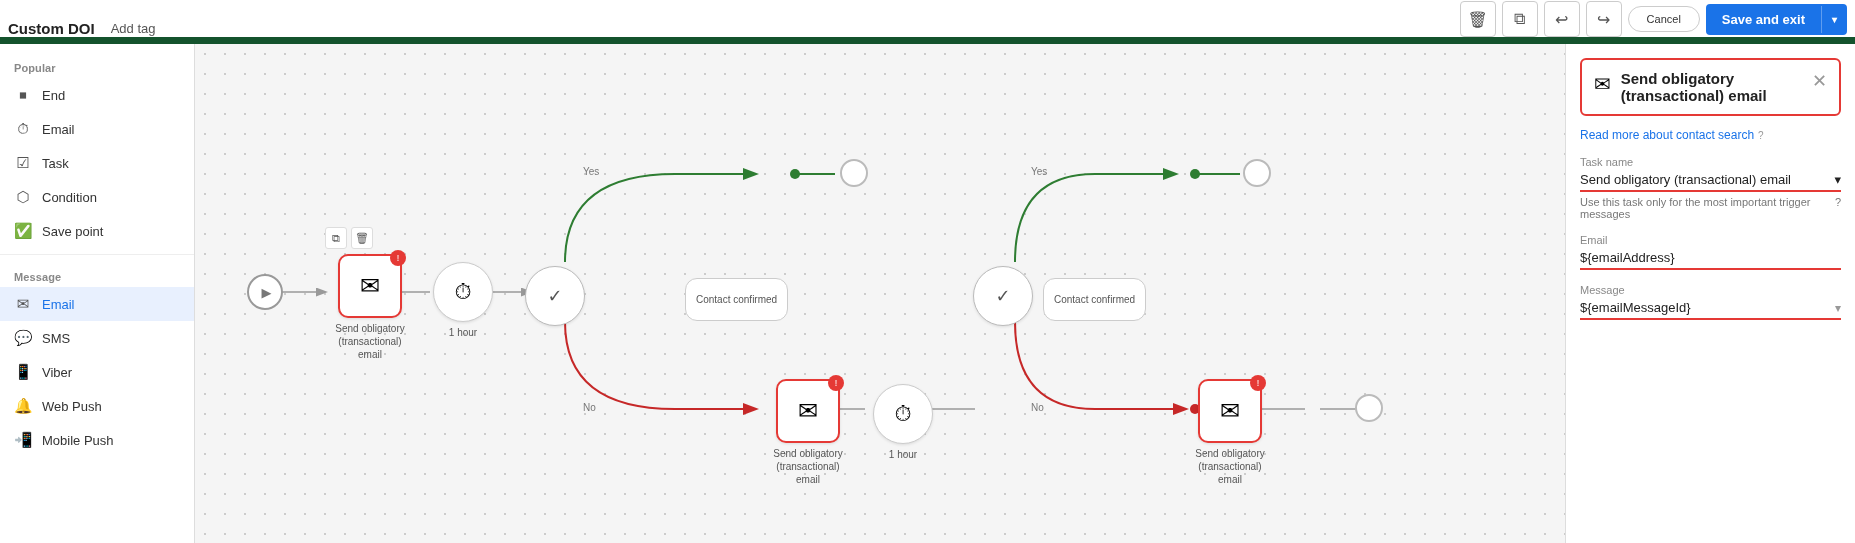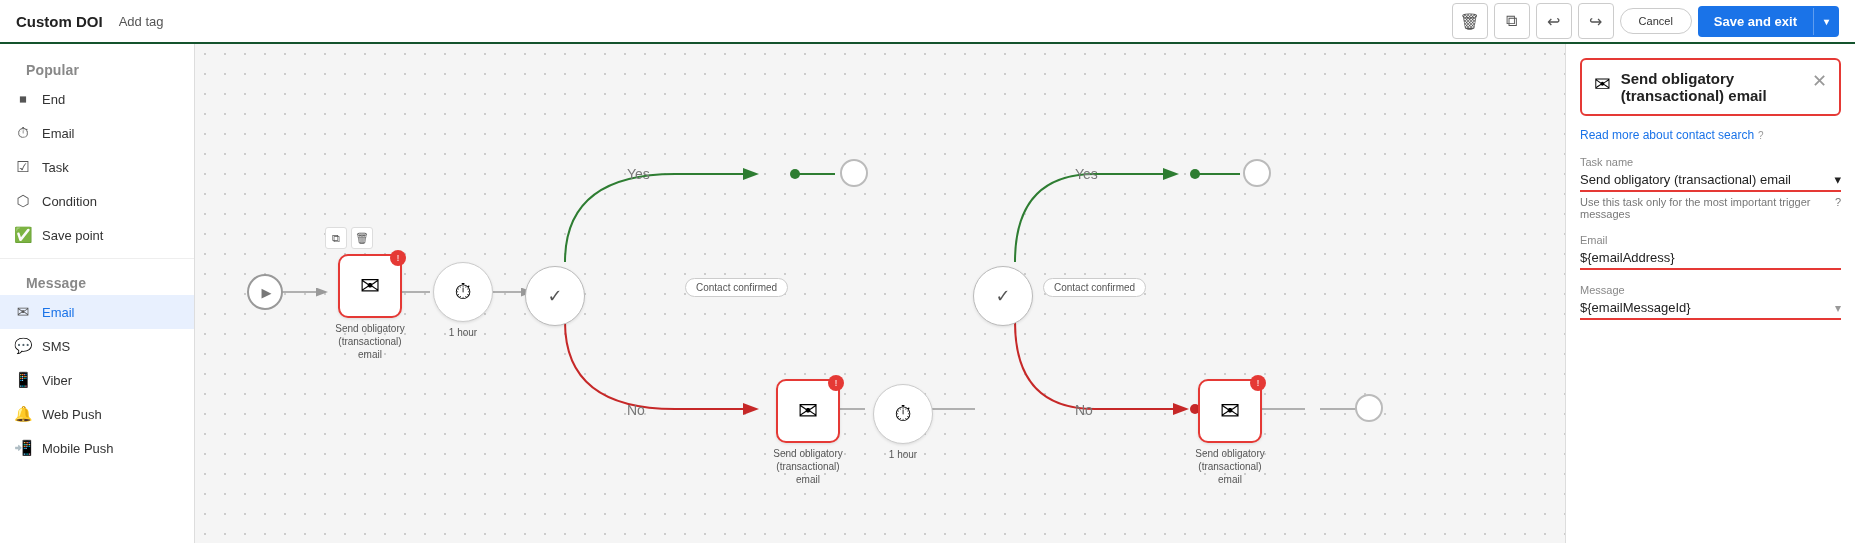--- a/index.html
+++ b/index.html
@@ -2,22 +2,22 @@
 <html><head>
   <meta charset="utf-8">
   <style>
     * { box-sizing: border-box; margin: 0; padding: 0; }
     body { font-family: 'Segoe UI', Arial, sans-serif; font-size: 13px; background: #f5f5f5; overflow: hidden; }
 
     .app-container { display: flex; flex-direction: column; height: 543px; width: 1855px; }
 
     
     .top-bar {
-      display: flex; align-items: center; justify-content: space-between;
-      background: #fff; border-bottom: 2px solid #14532d; padding: 0 16px; height: 44px; flex-shrink: 0;
+      display: flex; align-items: flex-end; justify-content: space-between;
+      background: #fff; border-bottom: 7px solid #14532d; padding: 0 8px; height: 44px; flex-shrink: 0;
     }
     .top-bar-left { display: flex; align-items: center; gap: 16px; }
     .top-bar-title { font-size: 15px; font-weight: 600; color: #222; }
     .add-tag-btn { font-size: 13px; color: #555; cursor: pointer; }
     .top-bar-right { display: flex; align-items: center; gap: 6px; }
     .icon-btn {
       width: 36px; height: 36px; border: 1px solid #ccc; background: #fff; border-radius: 4px;
       display: flex; align-items: center; justify-content: center; cursor: pointer; font-size: 16px; color: #555;
     }
     .cancel-btn {
@@ -33,21 +33,21 @@
 
     
     .main-layout { display: flex; flex: 1; overflow: hidden; }
 
     
     .sidebar {
       width: 195px; background: #fff; border-right: 1px solid #ddd; overflow-y: auto;
       flex-shrink: 0; padding: 8px 0;
     }
     .sidebar-section-label {
-      font-size: 14px; font-weight: 700; color: #888; padding: 10px 14px 4px 26px; text-transform: none;
+      font-size: 11px; font-weight: 700; color: #888; padding: 10px 14px 4px 14px; text-transform: none;
       letter-spacing: 0.01em;
     }
     .sidebar-item {
       display: flex; align-items: center; gap: 10px; padding: 8px 14px; cursor: pointer;
       color: #333; font-size: 13px; border-radius: 0;
     }
     .sidebar-item.active { background: #e8f0fe; color: #1a73e8; }
     .sidebar-icon { font-size: 15px; width: 18px; text-align: center; color: #555; }
     .sidebar-divider { height: 1px; background: #eee; margin: 6px 0; }
 
@@ -116,26 +116,26 @@
       font-size: 13px; color: #222; border-bottom: 2px solid #e53935; padding-bottom: 3px;
       display: flex; align-items: center; justify-content: space-between;
     }
     .field-value.normal { border-bottom-color: #ccc; }
     .field-note { font-size: 11px; color: #777; margin-top: 4px; display: flex; align-items: flex-start; gap: 4px; }
     .field-dropdown { font-size: 12px; color: #999; }
 
     
     .confirmed-bubble {
       position: absolute; background: #fff; border: 1px solid #ccc; border-radius: 12px;
-      font-size: 10px; padding: 3px 10px; color: #555; white-space: nowrap;
+      font-size: 10px; padding: 15px 10px; color: #555; white-space: nowrap;
     }
 
     
     .path-label {
-      position: absolute; font-size: 14px; color: #777; margin-left: 44px;
+      position: absolute; font-size: 10px; color: #777;
     }
   </style>
 </head>
 <body>
 
 <div class="app-container">
   <div class="top-bar">
     <div class="top-bar-left">
       <span class="top-bar-title">Custom DOI</span>
       <span class="add-tag-btn">Add tag</span>

